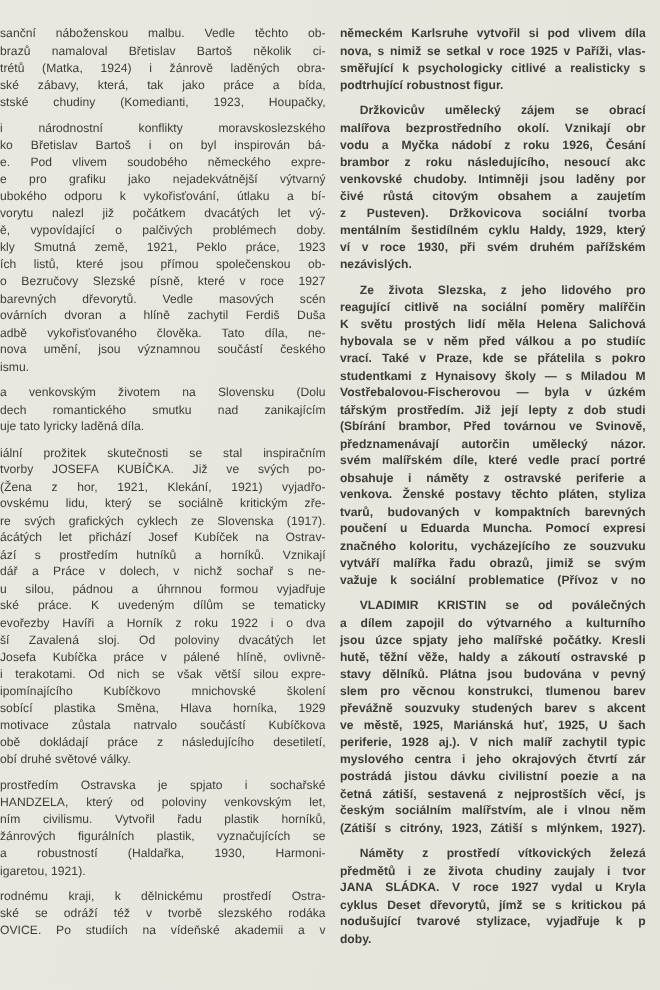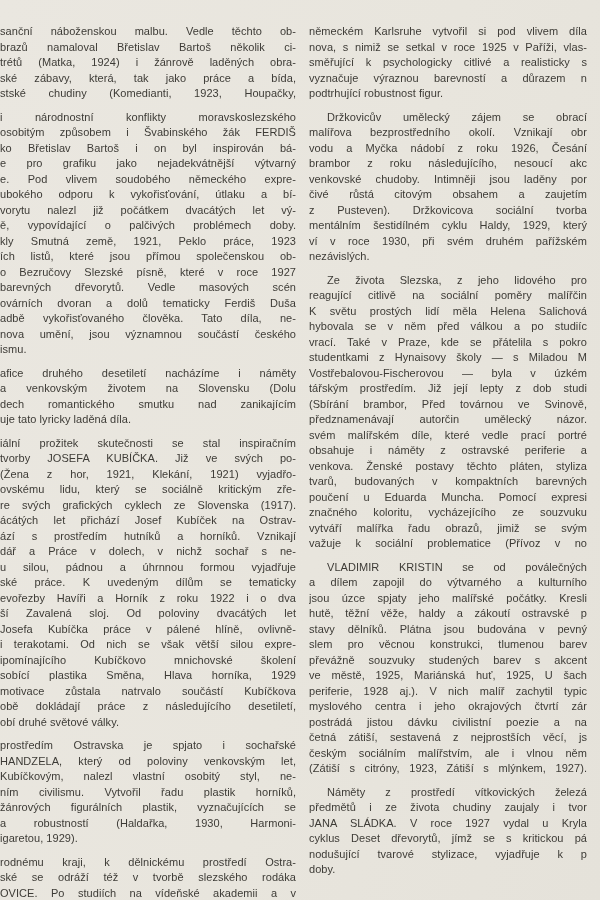--- a/index.html
+++ b/index.html
@@ -19,21 +19,21 @@
     width: 600px;
     height: 900px;
     padding-top: 24px;
     display: flex;
     gap: 13px;
   }
   .col {
     flex: 0 0 auto;
   }
   .col-left  { width: 296px; }
-  .col-right { width: 278px; }
+  .col-right { width: 278px; font-weight: bold; }
   .paragraph {
     margin: 0 0 8px 0;
   }
   .line {
     font-size: 11px;
     line-height: 15.5px;
     height: 15.5px;
     overflow: hidden;
     letter-spacing: 0.05px;
     text-align: justify;
@@ -54,38 +54,36 @@
   <div class="col col-left">
       <div class="paragraph">
         <div class="line">sanční náboženskou malbu. Vedle těchto ob-</div>
         <div class="line">brazů namaloval Břetislav Bartoš několik ci-</div>
         <div class="line">trétů (Matka, 1924) i žánrově laděných obra-</div>
         <div class="line">ské zábavy, která, tak jako práce a bída,</div>
         <div class="line">stské chudiny (Komedianti, 1923, Houpačky,</div>
       </div>
       <div class="paragraph">
         <div class="line">i národnostní konflikty moravskoslezského</div>
-        <div class="line">osobitým způsobem i Švabinského žák FERDIŠ</div>
         <div class="line">ko Břetislav Bartoš i on byl inspirován bá-</div>
+        <div class="line">e. Pod vlivem soudobého německého expre-</div>
         <div class="line">e pro grafiku jako nejadekvátnější výtvarný</div>
-        <div class="line">e. Pod vlivem soudobého německého expre-</div>
         <div class="line">ubokého odporu k vykořisťování, útlaku a bí-</div>
         <div class="line">vorytu nalezl již počátkem dvacátých let vý-</div>
         <div class="line">ě, vypovídající o palčivých problémech doby.</div>
         <div class="line">kly Smutná země, 1921, Peklo práce, 1923</div>
         <div class="line">ích listů, které jsou přímou společenskou ob-</div>
         <div class="line">o Bezručovy Slezské písně, které v roce 1927</div>
         <div class="line">barevných dřevorytů. Vedle masových scén</div>
-        <div class="line">ovárních dvoran a dolů tematicky Ferdiš Duša</div>
+        <div class="line">ovárních dvoran a hlíně zachytil Ferdiš Duša</div>
         <div class="line">adbě vykořisťovaného člověka. Tato díla, ne-</div>
         <div class="line">nova umění, jsou významnou součástí českého</div>
         <div class="line last">ismu.</div>
       </div>
       <div class="paragraph">
-        <div class="line">afice druhého desetiletí nacházíme i náměty</div>
         <div class="line">a venkovským životem na Slovensku (Dolu</div>
         <div class="line">dech romantického smutku nad zanikajícím</div>
         <div class="line last">uje tato lyricky laděná díla.</div>
       </div>
       <div class="paragraph">
         <div class="line">iální prožitek skutečnosti se stal inspiračním</div>
         <div class="line">tvorby JOSEFA KUBÍČKA. Již ve svých po-</div>
         <div class="line">(Žena z hor, 1921, Klekání, 1921) vyjadřo-</div>
         <div class="line">ovskému lidu, který se sociálně kritickým zře-</div>
         <div class="line">re svých grafických cyklech ze Slovenska (1917).</div>
@@ -100,38 +98,36 @@
         <div class="line">i terakotami. Od nich se však větší silou expre-</div>
         <div class="line">ipomínajícího Kubíčkovo mnichovské školení</div>
         <div class="line">sobící plastika Směna, Hlava horníka, 1929</div>
         <div class="line">motivace zůstala natrvalo součástí Kubíčkova</div>
         <div class="line">obě dokládají práce z následujícího desetiletí,</div>
         <div class="line last">obí druhé světové války.</div>
       </div>
       <div class="paragraph">
         <div class="line">prostředím Ostravska je spjato i sochařské</div>
         <div class="line">HANDZELA, který od poloviny venkovským let,</div>
-        <div class="line">Kubíčkovým, nalezl vlastní osobitý styl, ne-</div>
         <div class="line">ním civilismu. Vytvořil řadu plastik horníků,</div>
         <div class="line">žánrových figurálních plastik, vyznačujících se</div>
         <div class="line">a robustností (Haldařka, 1930, Harmoni-</div>
-        <div class="line last">igaretou, 1929).</div>
+        <div class="line last">igaretou, 1921).</div>
       </div>
       <div class="paragraph">
         <div class="line">rodnému kraji, k dělnickému prostředí Ostra-</div>
         <div class="line">ské se odráží též v tvorbě slezského rodáka</div>
         <div class="line">OVICE. Po studiích na vídeňské akademii a v</div>
       </div>
     </div>
   <div class="col col-right">
       <div class="paragraph">
         <div class="line">německém Karlsruhe vytvořil si pod vlivem díla</div>
         <div class="line">nova, s nimiž se setkal v roce 1925 v Paříži, vlas-</div>
         <div class="line">směřující k psychologicky citlivé a realisticky s</div>
-        <div class="line">vyznačuje výraznou barevností a důrazem n</div>
         <div class="line last">podtrhující robustnost figur.</div>
       </div>
       <div class="paragraph">
         <div class="line indent">Držkovicův umělecký zájem se obrací</div>
         <div class="line">malířova bezprostředního okolí. Vznikají obr</div>
         <div class="line">vodu a Myčka nádobí z roku 1926, Česání</div>
         <div class="line">brambor z roku následujícího, nesoucí akc</div>
         <div class="line">venkovské chudoby. Intimněji jsou laděny por</div>
         <div class="line">čivé růstá citovým obsahem a zaujetím</div>
         <div class="line">z Pusteven). Držkovicova sociální tvorba</div>

